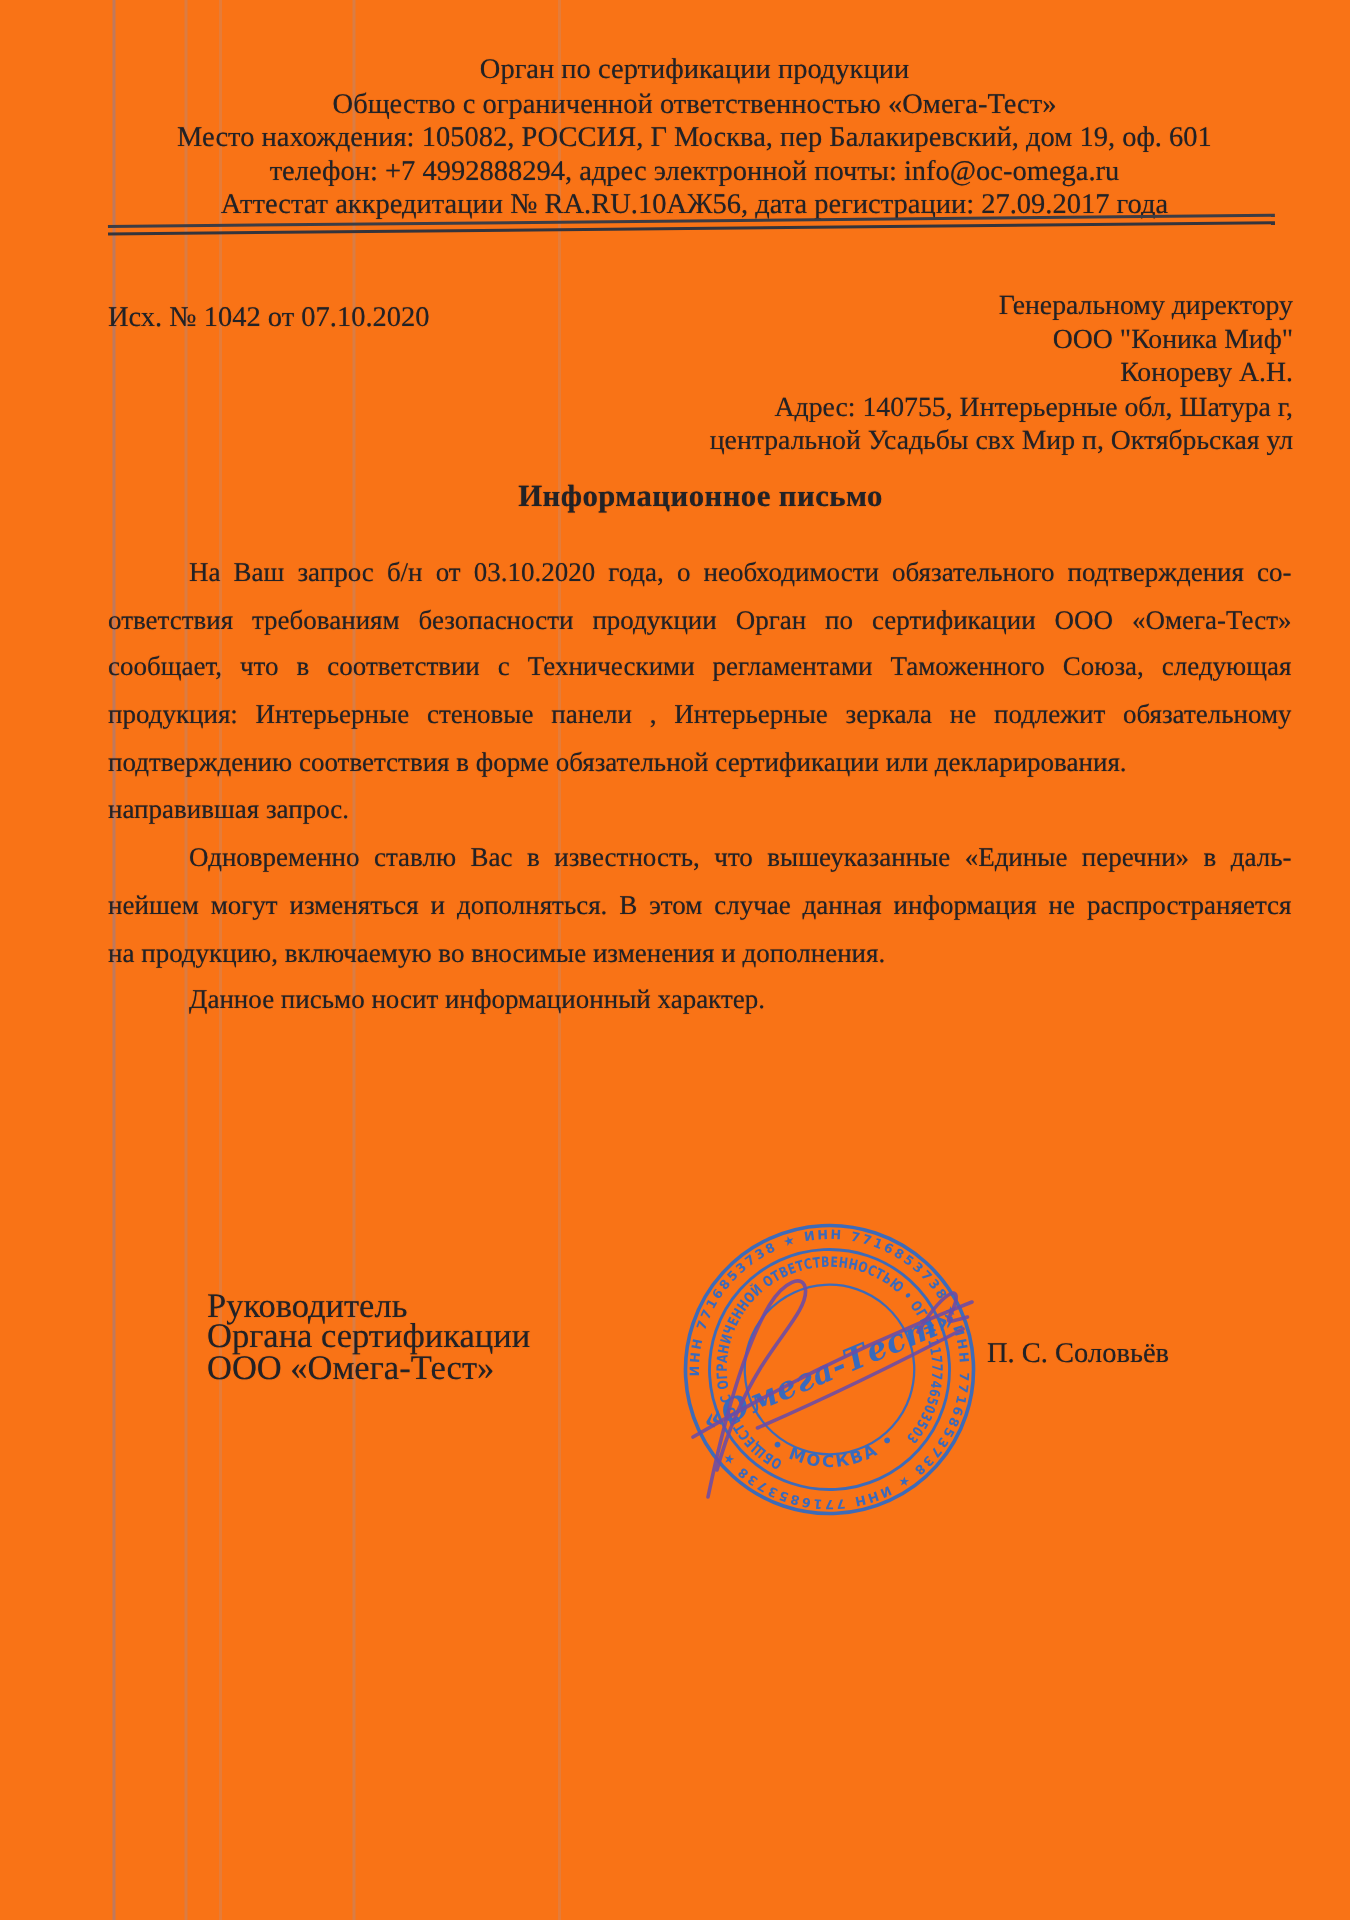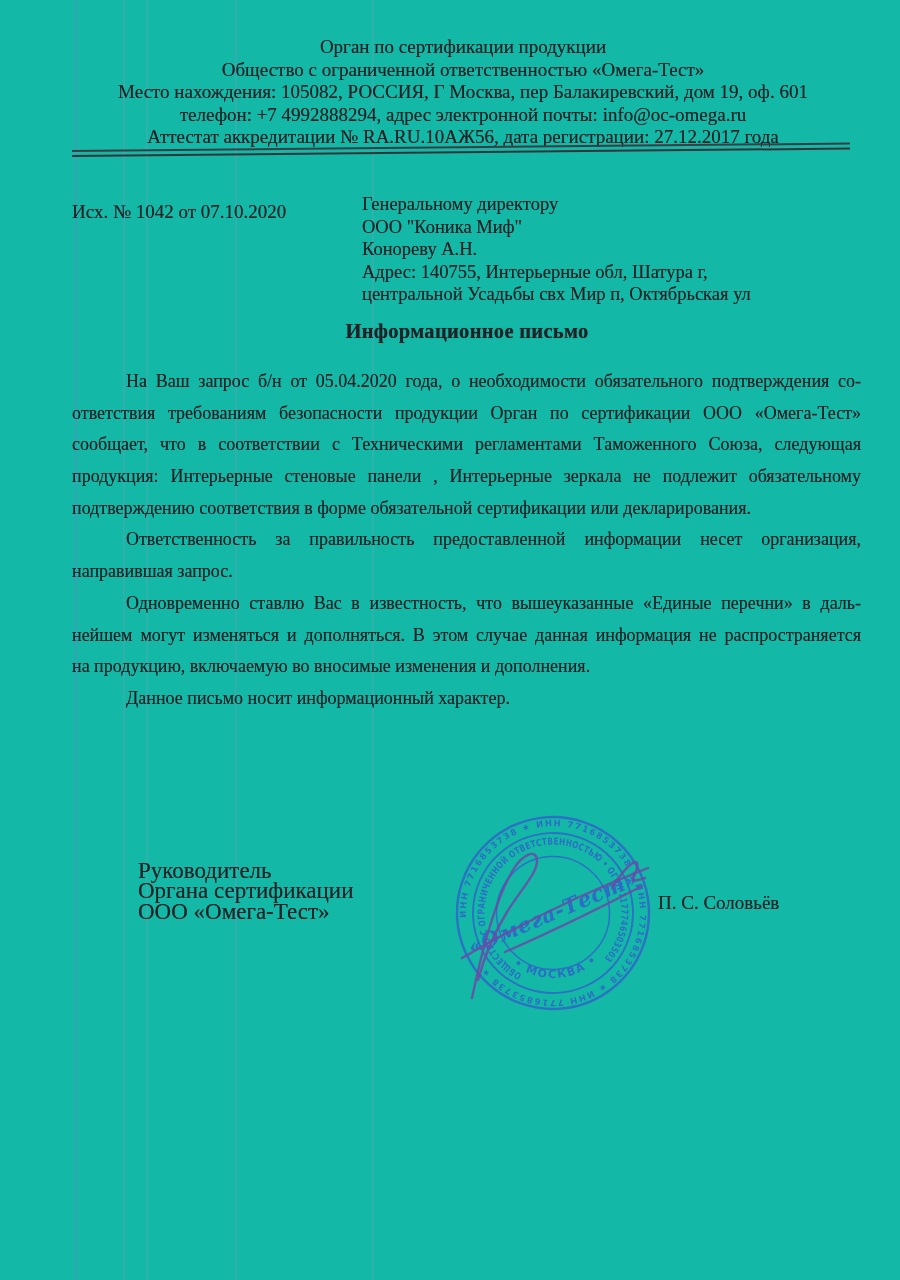--- a/index.html
+++ b/index.html
@@ -9,21 +9,21 @@
   }
   * { margin: 0; padding: 0; box-sizing: border-box; }
   html, body { width: 900px; height: 1280px; }
   body {
     font-family: "Liberation Serif", "DejaVu Serif", serif;
     background: #ffffff;
     color: var(--text_ink);
     overflow: hidden;
     position: relative;
   }
-  .page { position: absolute; inset: 0; background: #14b8a6; }
+  .page { position: absolute; inset: 0; background: #f97316; }
 
   
   .scanline { position: absolute; top: 0; height: 1280px; width: 1.5px; pointer-events: none; }
   .sl1 { left: 75px;  background: rgba(110,130,195,0.42); }
   .sl2 { left: 123px; background: rgba(140,150,195,0.26); }
   .sl3 { left: 146px; background: rgba(150,158,200,0.20); }
   .sl4 { left: 235px; background: rgba(138,150,195,0.28); }
   .sl5 { left: 372px; background: rgba(150,158,200,0.20); }
 
   .letterhead {
@@ -35,21 +35,21 @@
   .hrule { position: absolute; left: 72px; top: 150px; width: 778px;
            transform: rotate(-0.55deg); transform-origin: left center; }
   .hrule .l1 { height: 1.6px; background: #3c3c44; }
   .hrule .l2 { height: 2.2px; background: #34343c; margin-top: 3.4px; }
 
   .ref { position: absolute; left: 72px; top: 166px; font-size: 19px;
          text-shadow: 0 0 0.6px rgba(20,20,30,0.5); margin-top: 35px; }
 
   .recipient {
     position: absolute; right: 38px; top: 193px; width: 500px;
-    font-size: 18.5px; line-height: 22.5px;
+    text-align: right; font-size: 18.5px; line-height: 22.5px;
     text-shadow: 0 0 0.6px rgba(20,20,30,0.5);
   }
 
   .title {
     position: absolute; left: 72px; top: 320px; width: 790px;
     text-align: center; font-size: 20.5px; font-weight: bold;
     letter-spacing: 0.3px; text-shadow: 0 0 0.7px rgba(20,20,30,0.6);
   }
 
   .letterbody {
@@ -90,47 +90,46 @@
   <div class="scanline sl2"></div>
   <div class="scanline sl3"></div>
   <div class="scanline sl4"></div>
   <div class="scanline sl5"></div>
 
   <header class="letterhead">
     <div>Орган по сертификации продукции</div>
     <div>Общество с ограниченной ответственностью «Омега-Тест»</div>
     <div>Место нахождения: 105082, РОССИЯ, Г Москва, пер Балакиревский, дом 19, оф. 601</div>
     <div>телефон: +7 4992888294, адрес электронной почты: info@oc-omega.ru</div>
-    <div>Аттестат аккредитации № RA.RU.10АЖ56, дата регистрации: 27.12.2017 года</div>
+    <div>Аттестат аккредитации № RA.RU.10АЖ56, дата регистрации: 27.09.2017 года</div>
   </header>
 
   <div class="hrule">
     <div class="l1"></div>
     <div class="l2"></div>
   </div>
 
   <div class="ref">Исх. № 1042 от 07.10.2020</div>
 
   <div class="recipient">
     <div>Генеральному директору</div>
     <div>ООО "Коника Миф"</div>
     <div>Конореву А.Н.</div>
     <div>Адрес: 140755, Интерьерные обл, Шатура г,</div>
     <div>центральной Усадьбы свх Мир п, Октябрьская ул</div>
   </div>
 
   <h1 class="title">Информационное письмо</h1>
 
   <div class="letterbody">
-    <div class="bl j ind">На Ваш запрос б/н от 05.04.2020 года, о необходимости обязательного подтверждения со-</div>
+    <div class="bl j ind">На Ваш запрос б/н от 03.10.2020 года, о необходимости обязательного подтверждения со-</div>
     <div class="bl j">ответствия требованиям безопасности продукции Орган по сертификации ООО «Омега-Тест»</div>
     <div class="bl j">сообщает, что в соответствии с Техническими регламентами Таможенного Союза, следующая</div>
     <div class="bl j">продукция: Интерьерные стеновые панели , Интерьерные зеркала не подлежит обязательному</div>
     <div class="bl">подтверждению соответствия в форме обязательной сертификации или декларирования.</div>
-    <div class="bl j ind">Ответственность за правильность предоставленной информации несет организация,</div>
     <div class="bl">направившая запрос.</div>
     <div class="bl j ind">Одновременно ставлю Вас в известность, что вышеуказанные «Единые перечни» в даль-</div>
     <div class="bl j">нейшем могут изменяться и дополняться. В этом случае данная информация не распространяется</div>
     <div class="bl">на продукцию, включаемую во вносимые изменения и дополнения.</div>
     <div class="bl ind">Данное письмо носит информационный характер.</div>
   </div>
 
   <div class="signoff">
     <div>Руководитель</div>
     <div>Органа сертификации</div>

